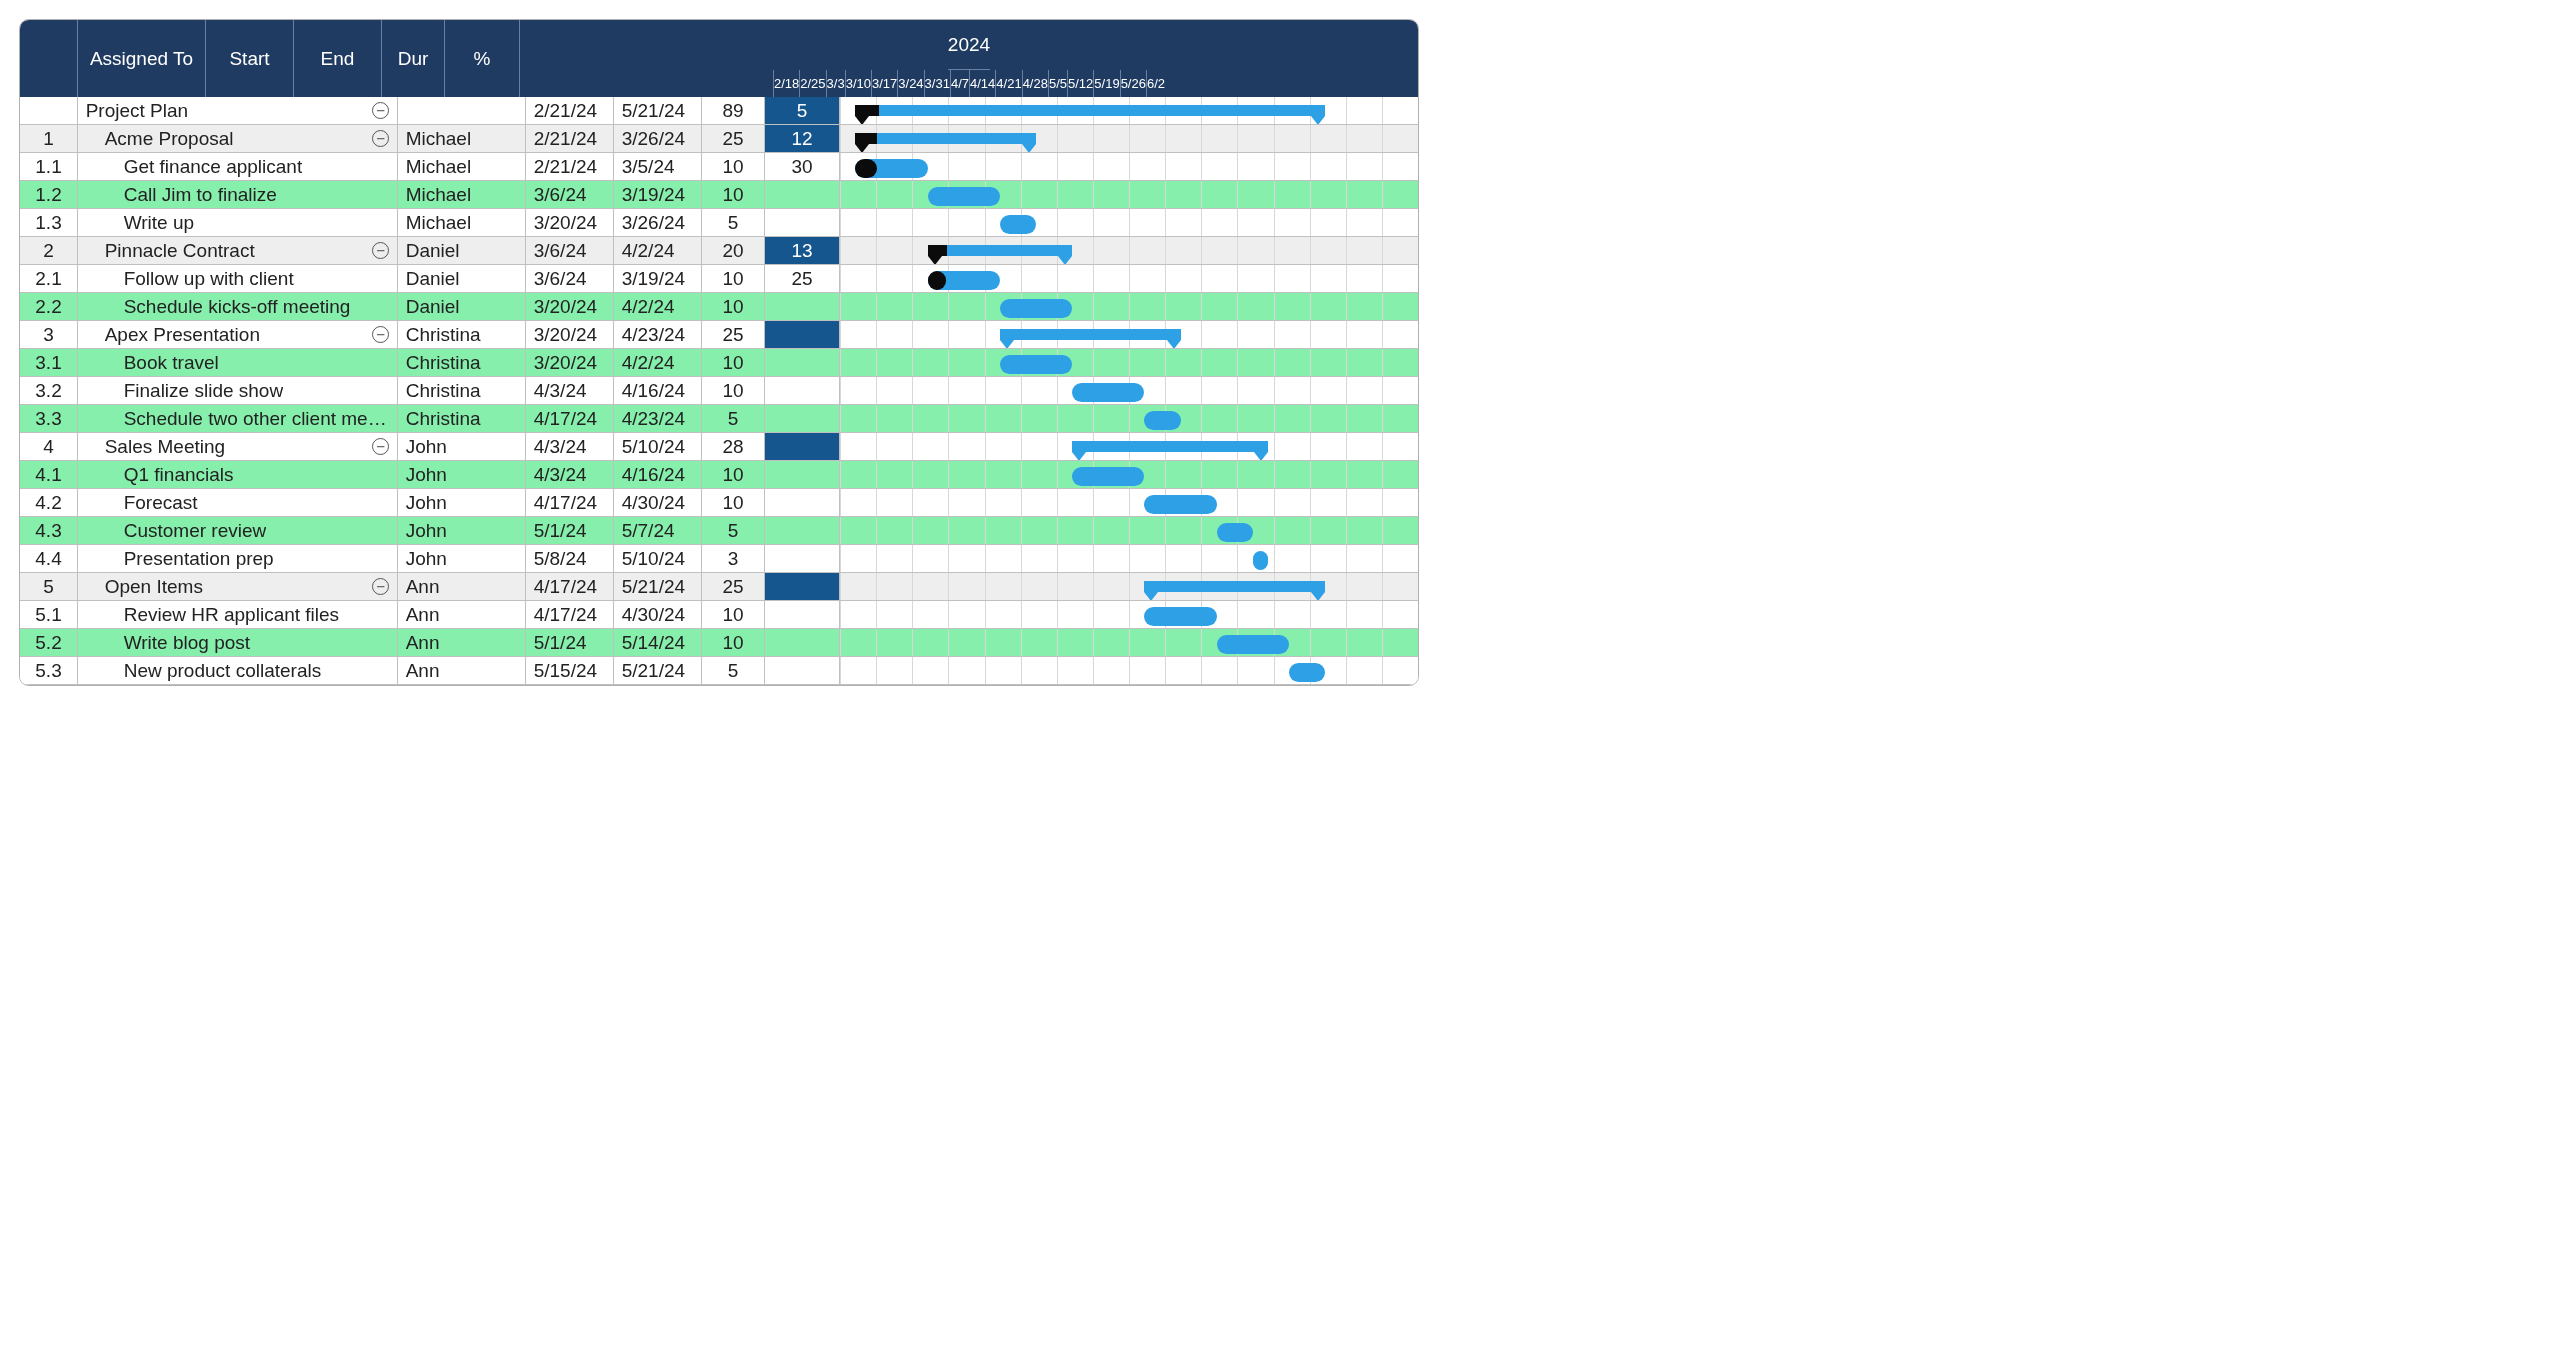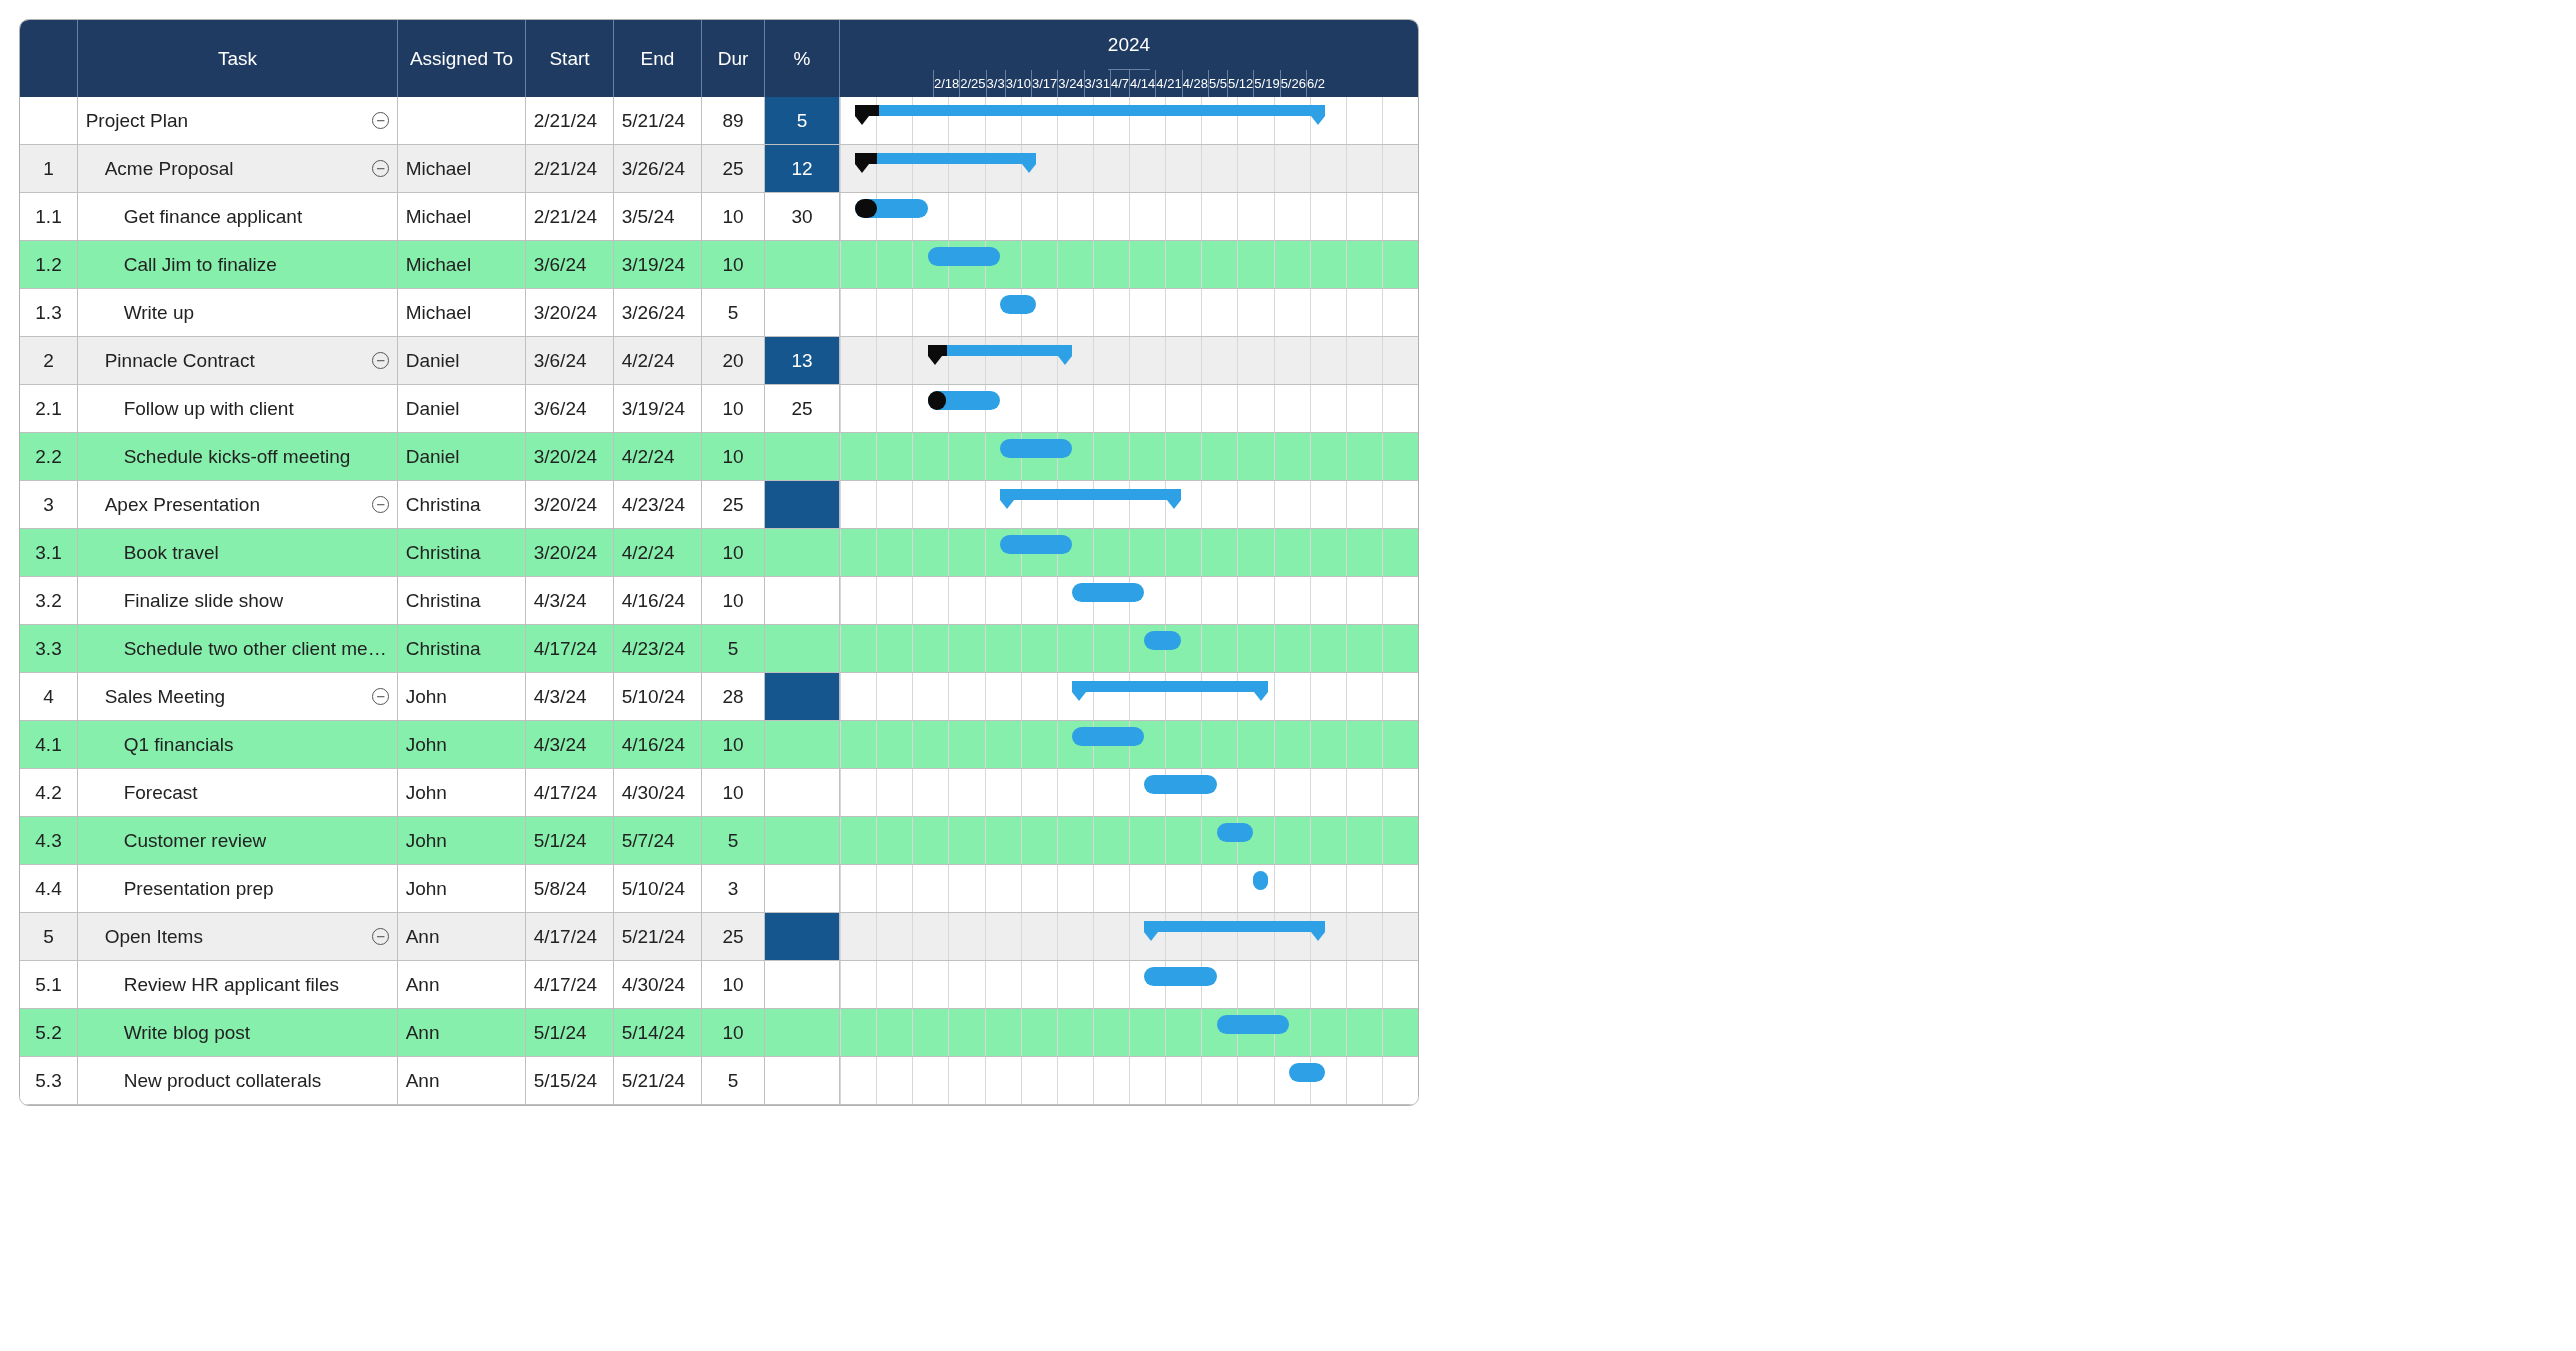--- a/index.html
+++ b/index.html
@@ -37,21 +37,21 @@
   .c-start { width: 88px;  flex: 0 0 88px; }
   .c-end   { width: 88px;  flex: 0 0 88px; }
   .c-dur   { width: 63px;  flex: 0 0 63px; }
   .c-pct   { width: 75px;  flex: 0 0 75px; }
   .c-tl    { flex: 1 1 auto; position: relative; }
   .tlhead  { display:flex; flex-direction:column; height:77px; }
   .tlhead .year { flex:1; display:flex; align-items:center; justify-content:center; border-bottom:1px solid #6b80a0;}
   .tlhead .weeks { height: 27px; display:flex; font-size:13px; }
   .tlhead .wk { flex:1; display:flex; align-items:center; justify-content:center; border-left:1px solid #6b80a0; white-space:nowrap;}
   
-  .grow { display:flex; height:48px; background:#fff; }
+  .grow { display:flex; height:28px; background:#fff; }
   .grow.odd { background:#86efac; }
   .grow.summary.odd { background:#eeeeee; }
   .grow .cell {
     border-right: 1px solid #c0c0c0;
     border-bottom: 1px solid #c0c0c0;
     display:flex; align-items:center; padding: 0 7.7px;
     white-space: nowrap; overflow:hidden;
   }
   .cell.c-id, .cell.c-dur, .cell.c-pct { justify-content:center; }
   .cell.c-task { justify-content:space-between; }
@@ -86,21 +86,20 @@
   .sumbar::after  { right:0; border-top:9.6px solid #2ea0e6; }
   .sumbar.hasprog::before { border-top-color:#0b0b0b; }
 </style>
 </head>
 <body>
 
 <div class="gantt">
 
   <div class="ghead">
     <div class="col c-id"></div>
-    <div class="col c-task">Task</div>
     <div class="col c-asg">Assigned To</div>
     <div class="col c-start">Start</div>
     <div class="col c-end">End</div>
     <div class="col c-dur">Dur</div>
     <div class="col c-pct">%</div>
     <div class="col c-tl tlhead" style="padding:0;border-right:none">
       <div class="year">2024</div>
       <div class="weeks" id="weeks">
           <div class="wk">2/18</div>
           <div class="wk">2/25</div>

